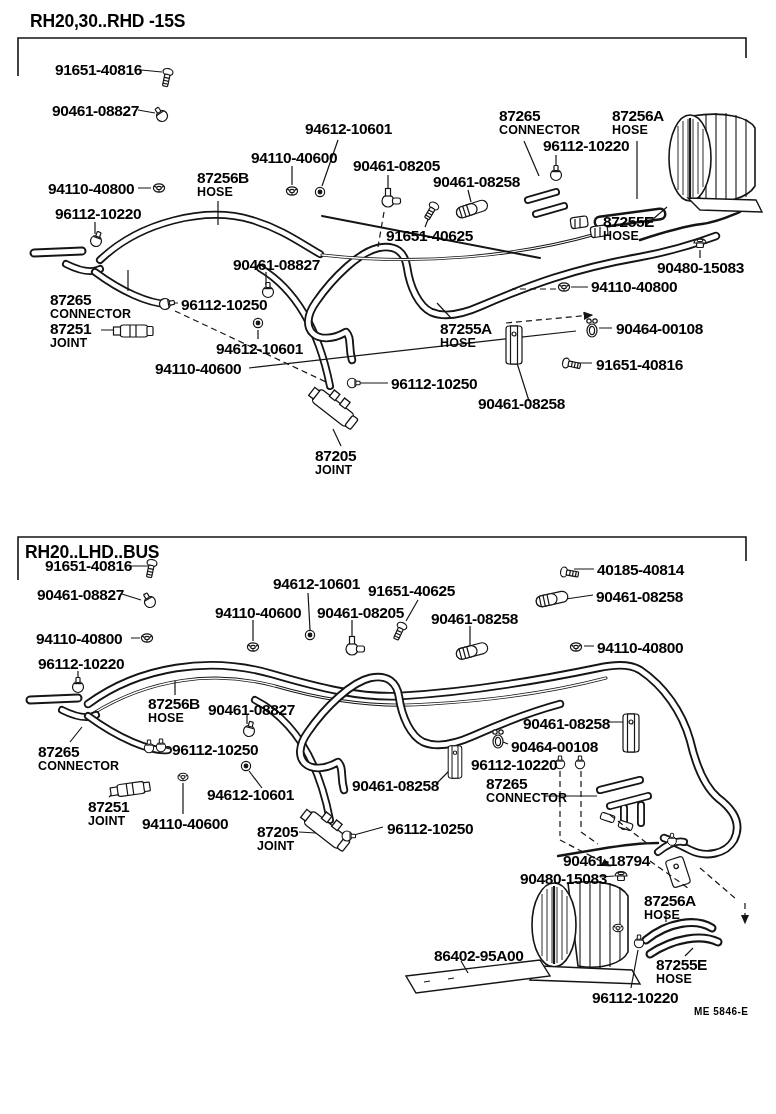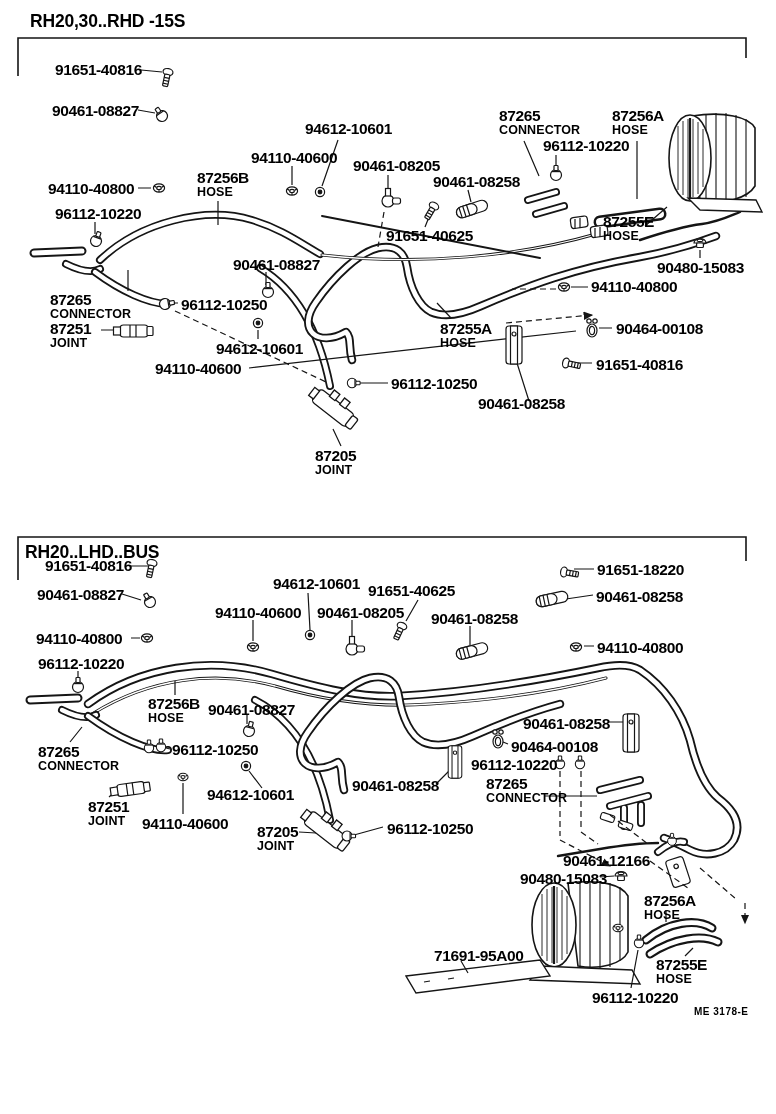--- a/index.html
+++ b/index.html
@@ -363,21 +363,21 @@
 <div class="co" style="left:215px;top:605px">
       <span class="pn">94110-40600</span>
     </div>
 <div class="co" style="left:317px;top:605px">
       <span class="pn">90461-08205</span>
     </div>
 <div class="co" style="left:431px;top:611px">
       <span class="pn">90461-08258</span>
     </div>
 <div class="co" style="left:597px;top:562px">
-      <span class="pn">91651-18220</span>
+      <span class="pn">40185-40814</span>
     </div>
 <div class="co" style="left:596px;top:589px">
       <span class="pn">90461-08258</span>
     </div>
 <div class="co" style="left:36px;top:631px">
       <span class="pn">94110-40800</span>
     </div>
 <div class="co" style="left:38px;top:656px">
       <span class="pn">96112-10220</span>
     </div>
@@ -425,35 +425,35 @@
       <span class="pn">94110-40600</span>
     </div>
 <div class="co" style="left:257px;top:824px">
       <span class="pn">87205</span>
       <span class="sub">JOINT</span>
     </div>
 <div class="co" style="left:387px;top:821px">
       <span class="pn">96112-10250</span>
     </div>
 <div class="co" style="left:563px;top:853px">
-      <span class="pn">90461-12166</span>
+      <span class="pn">90461-18794</span>
     </div>
 <div class="co" style="left:520px;top:871px">
       <span class="pn">90480-15083</span>
     </div>
 <div class="co" style="left:644px;top:893px">
       <span class="pn">87256A</span>
       <span class="sub">HOSE</span>
     </div>
 <div class="co" style="left:434px;top:948px">
-      <span class="pn">71691-95A00</span>
+      <span class="pn">86402-95A00</span>
     </div>
 <div class="co" style="left:656px;top:957px">
       <span class="pn">87255E</span>
       <span class="sub">HOSE</span>
     </div>
 <div class="co" style="left:592px;top:990px">
       <span class="pn">96112-10220</span>
     </div>
 
-<div class="code" style="left:694px;top:1006px">ME 3178-E</div>
+<div class="code" style="left:694px;top:1006px">ME 5846-E</div>
 
 </div>
 
 </body></html>

